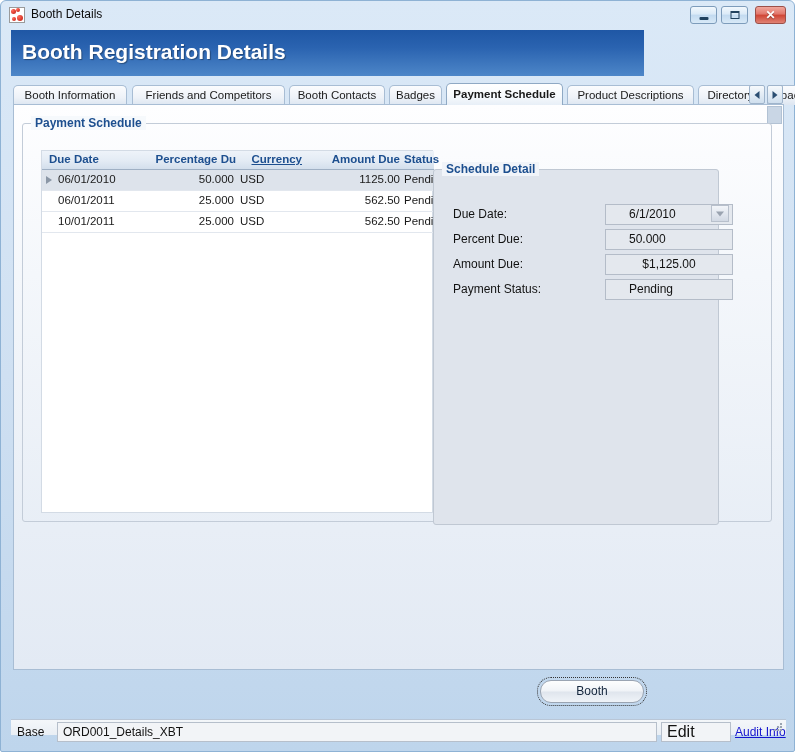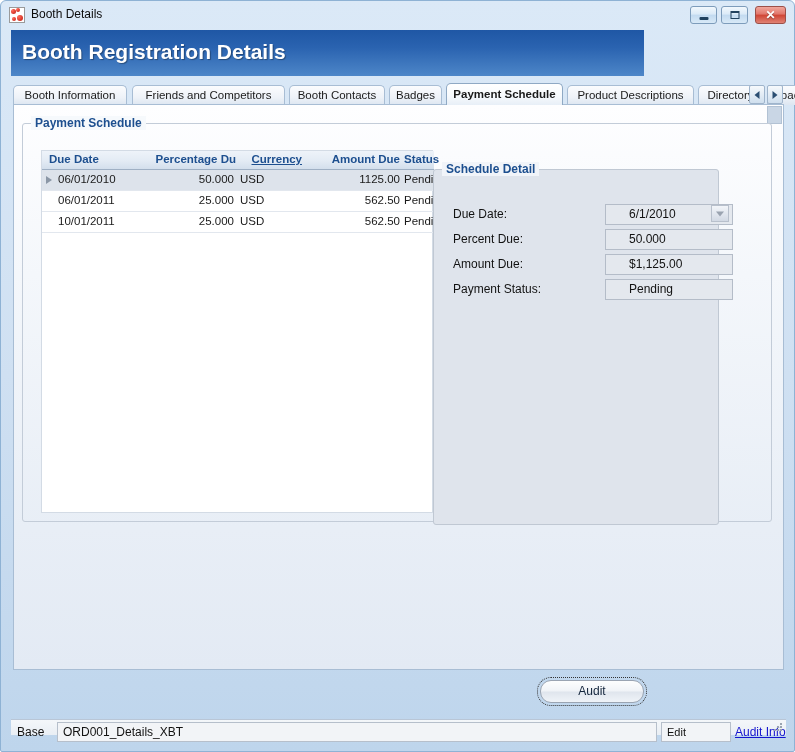--- a/index.html
+++ b/index.html
@@ -243,21 +243,21 @@
   .fctrl {
     position: absolute; left: 152px; top: 0;
     width: 128px; height: 21px;
     background: #e4e8ee;
     border: 1px solid #b4bcc8;
     font-size: 12px; color: #121212;
     line-height: 19px;
     padding: 0 23px;
     white-space: nowrap; overflow: hidden;
   }
-  .fctrl.numeric { text-align: left; }
+  .fctrl.numeric { text-align: center; }
   .fctrl.combo { padding-right: 22px; }
   .combo-btn {
     position: absolute; right: 1px; top: 1px;
     width: 18px; height: 17px;
     background: linear-gradient(to bottom, #f2f5f9 0%, #e2e7ef 50%, #d2d9e4 100%);
     border: 1px solid #b8c0cc;
   }
   .combo-btn .arr {
     position: absolute; left: 50%; top: 50%;
     transform: translate(-50%,-50%);
@@ -303,21 +303,21 @@
     border: 1px solid #b6bfcb;
     font-size: 12px; color: #121212;
     line-height: 18px; padding: 0 5px;
     white-space: nowrap; overflow: hidden;
   }
   #status-edit {
     position: absolute; left: 650px; top: 2px;
     width: 70px; height: 20px;
     background: #f2f4f7;
     border: 1px solid #b6bfcb;
-    font-size: 11px; color: #121212;
+    font-size: 16px; color: #121212;
     line-height: 18px; padding: 0 5px;
     white-space: nowrap;
   }
   #status-audit {
     position: absolute; left: 724px; top: 5px;
     font-size: 12px; color: #1414cf;
     text-decoration: underline;
     cursor: default; white-space: nowrap;
   }
   #resize-grip {
@@ -439,21 +439,21 @@
         <div class="fctrl numeric">$1,125.00</div>
       </div>
 
       <div class="frow" style="top:117px">
         <span class="flabel">Payment Status:</span>
         <div class="fctrl">Pending</div>
       </div>
     </div>
   </div>
 
-  <div class="fbtn" id="btn-save">Audit</div>
+  <div class="fbtn" id="btn-save">Booth</div>
 
   <div id="statusbar">
     <span id="status-base-label">Base</span>
     <div id="status-base-field">ORD001_Details_XBT</div>
     <div id="status-edit">Edit</div>
     <span id="status-audit">Audit Info</span>
     <div id="resize-grip">
       <i style="left:8px;top:2px"></i>
       <i style="left:5px;top:5px"></i>
         <i style="left:8px;top:5px"></i>

